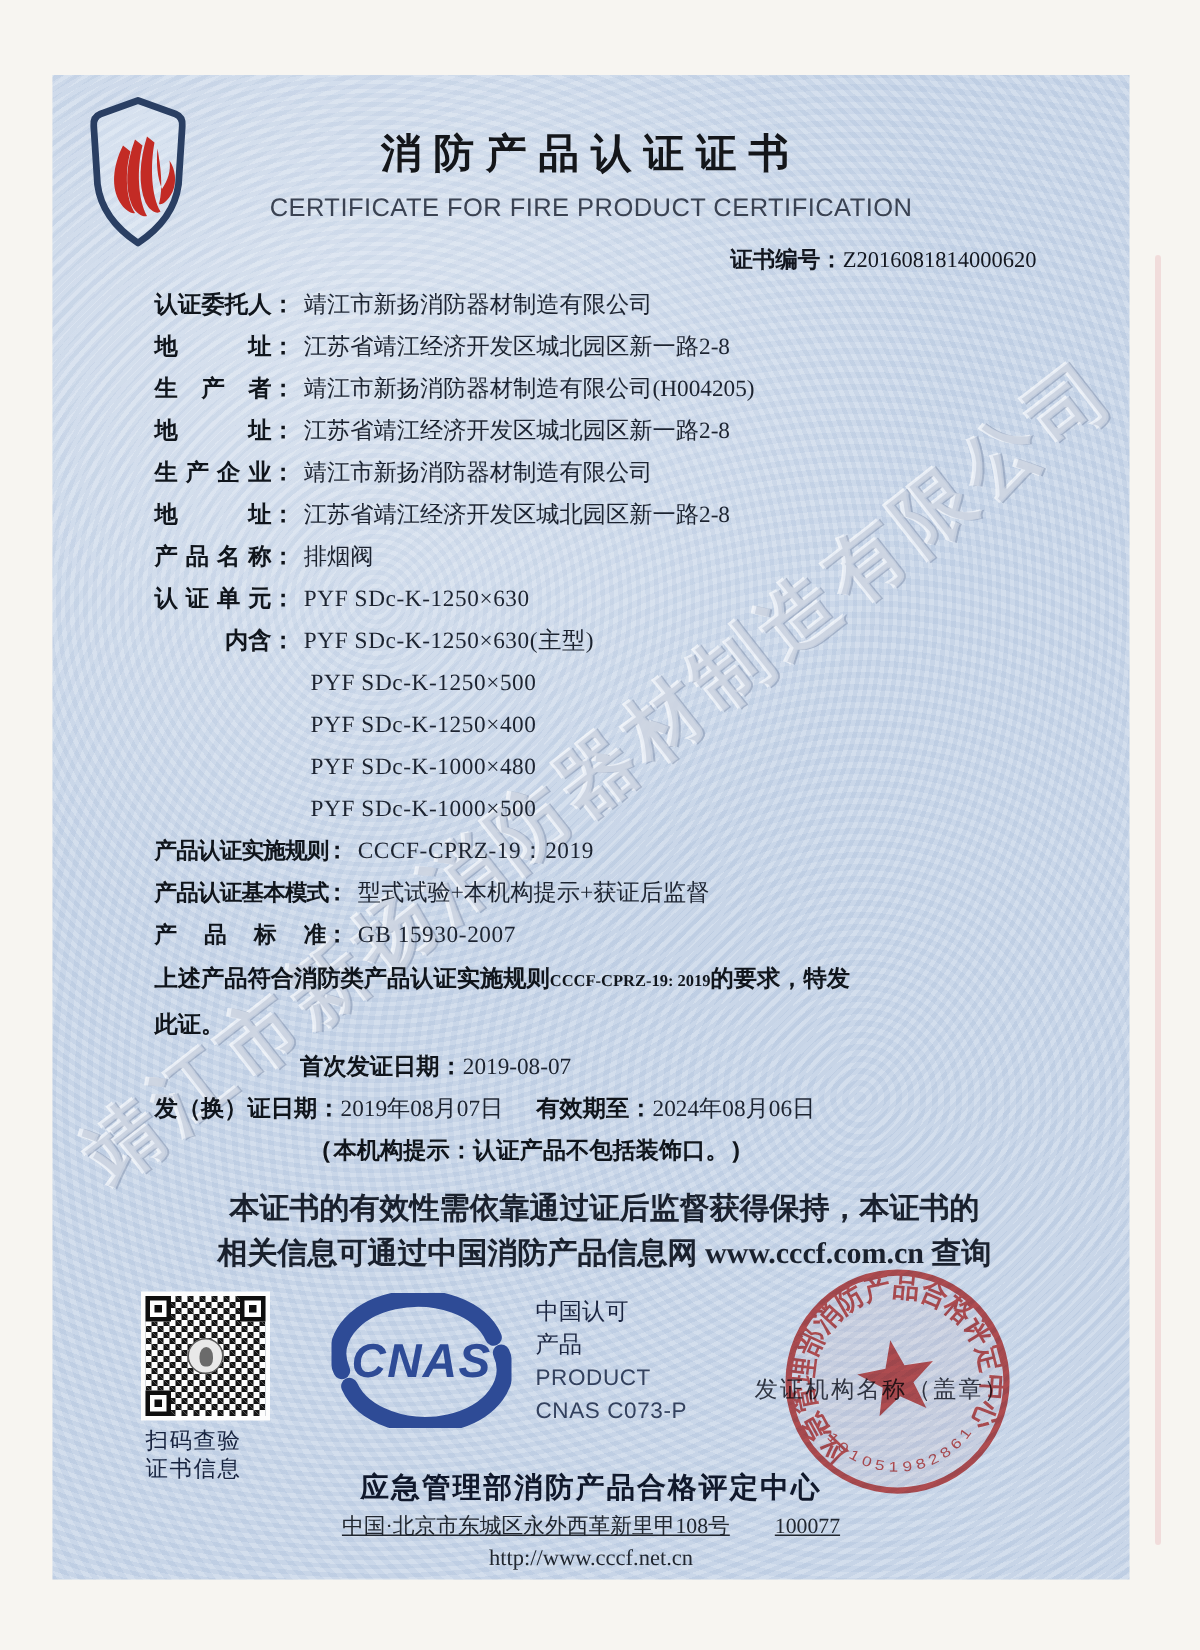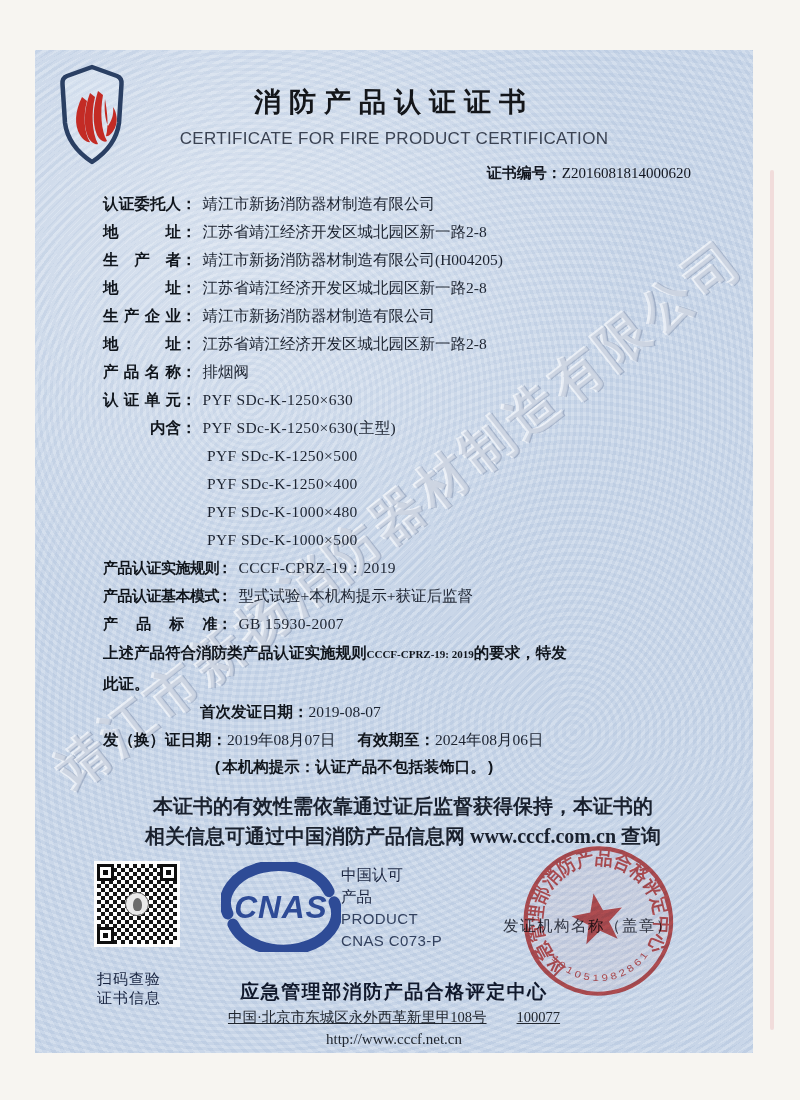--- a/index.html
+++ b/index.html
@@ -66,24 +66,24 @@
       linear-gradient(45deg,#141414 25%,transparent 25%,transparent 75%,#141414 75%);
     background-size:8px 8px; background-position:0 0,4px 4px;
     outline:3px solid #fdfdfd; }
   .qr .f { position:absolute; width:17px; height:17px; border:3px solid #0e0e0e; background:#fff; }
   .qr .f::after { content:""; position:absolute; inset:3px; background:#0e0e0e; }
   .qr .f.tl { left:0; top:0; } .qr .f.tr { right:0; top:0; } .qr .f.bl { left:0; bottom:0; }
   .qr-center { position:absolute; left:28px; top:28px; width:24px; height:24px; border-radius:50%;
     background:#e9e9e9; border:1px solid #5c5c5c; }
   .qr-center::after { content:""; position:absolute; left:7px; top:5px; width:9px; height:13px;
     border-radius:50% 50% 40% 40%; background:#6b6b6b; }
-  .qr-cap { margin-top:25px; font-size:15px; line-height:19px; color:#17233f; letter-spacing:1px; }
+  .qr-cap { margin-top:7px; font-size:15px; line-height:19px; color:#17233f; letter-spacing:1px; }
 
   .cnas-block { position:absolute; left:186px; top:812px; display:flex; }
-  .cnas-text { padding-top:2px; }
+  .cnas-text { margin-left:16px; padding-top:2px; }
   .cnas-text .cn { font-size:15.5px; line-height:22px; color:#1b2540; }
   .cnas-text .en { font-size:15px; line-height:22px; color:#33415e; letter-spacing:0.4px; }
 
   .stamp-hint { position:absolute; left:468px; top:866px; font-size:15.5px; letter-spacing:1.5px;
     color:#2f3542; z-index:1; }
 
   .seal { position:absolute; left:480px; top:786px; width:166px; height:166px;
     transform:rotate(-10deg); opacity:0.9; mix-blend-mode:multiply; z-index:2; }
 
   .org-line { position:absolute; left:0; right:0; top:929px; text-align:center;

